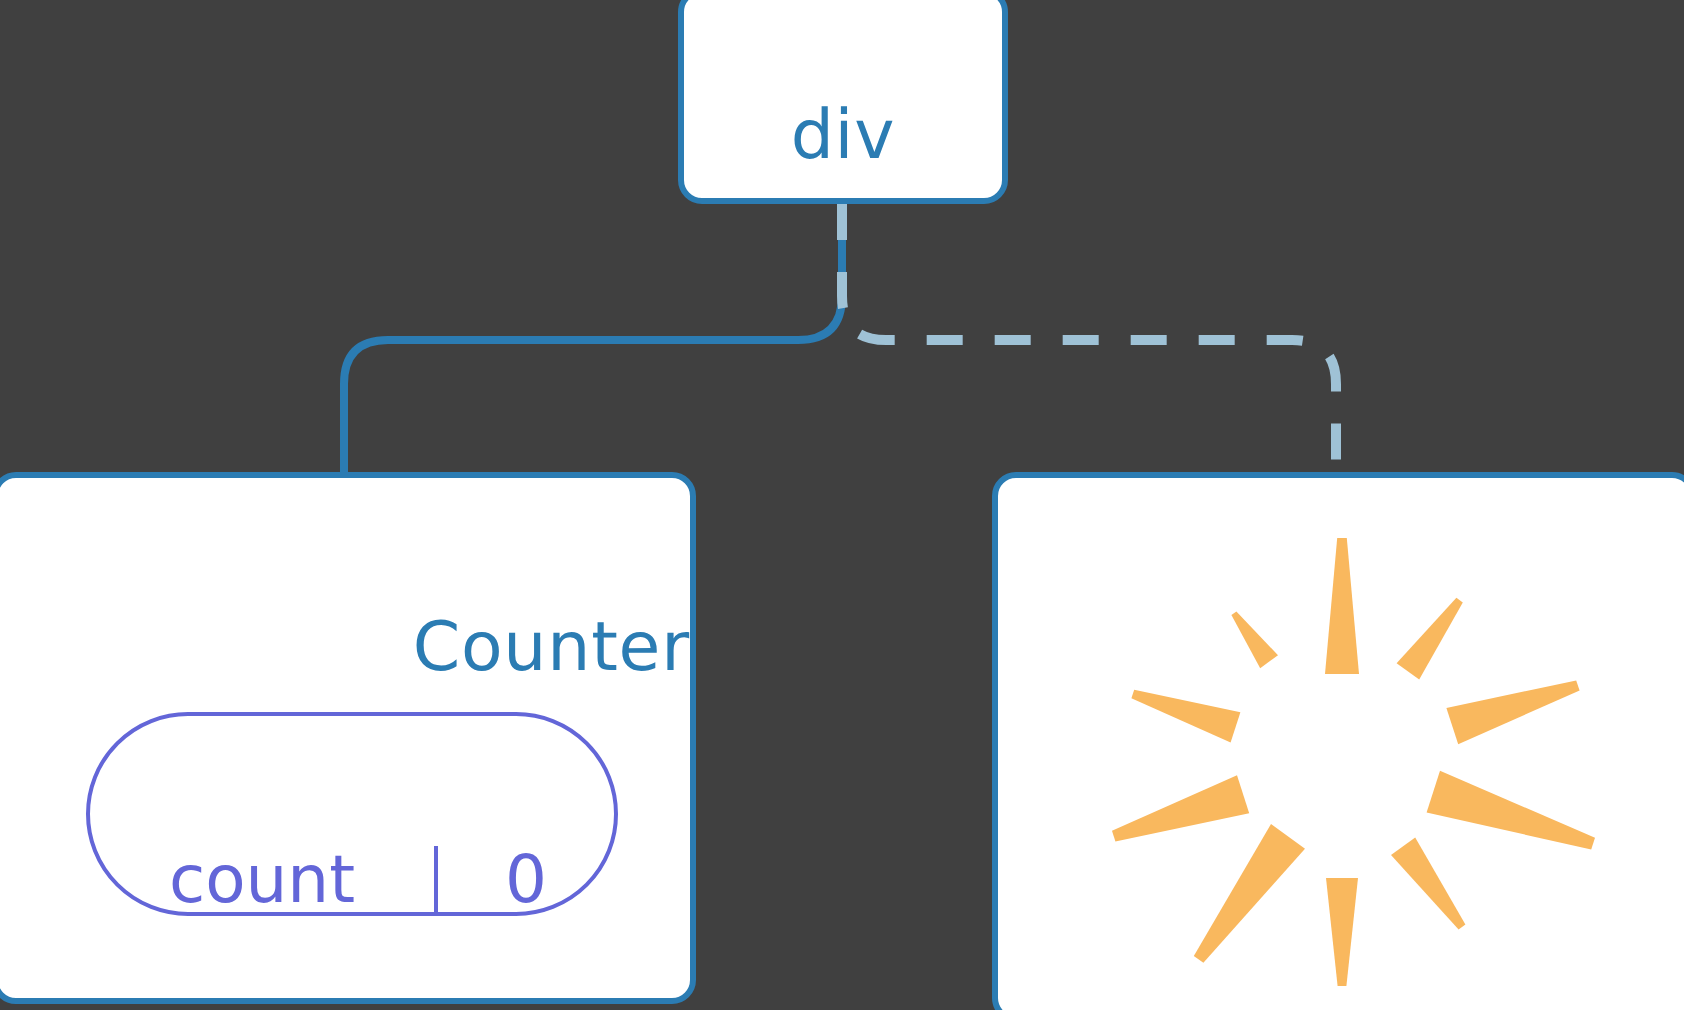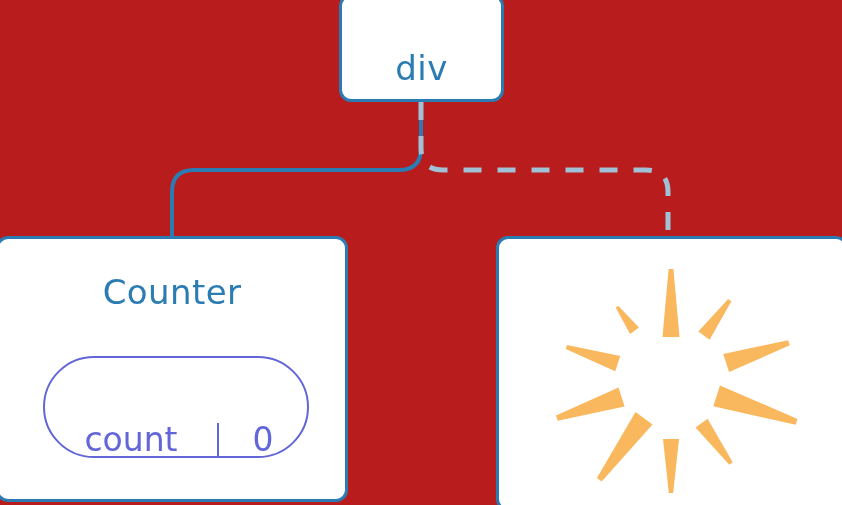--- a/index.html
+++ b/index.html
@@ -9,21 +9,21 @@
   body {
     width: 842px;
     height: 505px;
     overflow: hidden;
     font-family: "DejaVu Sans", "Liberation Sans", sans-serif;
   }
   #stage {
     position: relative;
     width: 842px;
     height: 505px;
-    background: #b91c1c;
+    background: #404040;
   }
   #wires {
     position: absolute;
     left: 0;
     top: 0;
     width: 842px;
     height: 505px;
   }
   .node {
     position: absolute;
@@ -60,22 +60,22 @@
   .node-label {
     color: #2b7cb3;
     font-size: 34px;
     line-height: 1;
     letter-spacing: 0.4px;
   }
   .counter-title {
     position: absolute;
     left: 0;
     right: 0;
-    top: 36px;
-    text-align: center;
+    top: 68px;
+    text-align: right;
     color: #2b7cb3;
     font-size: 34px;
     line-height: 1;
     letter-spacing: 0.4px;
   }
   .state-pill {
     position: absolute;
     left: 44px;
     top: 117px;
     width: 266px;

